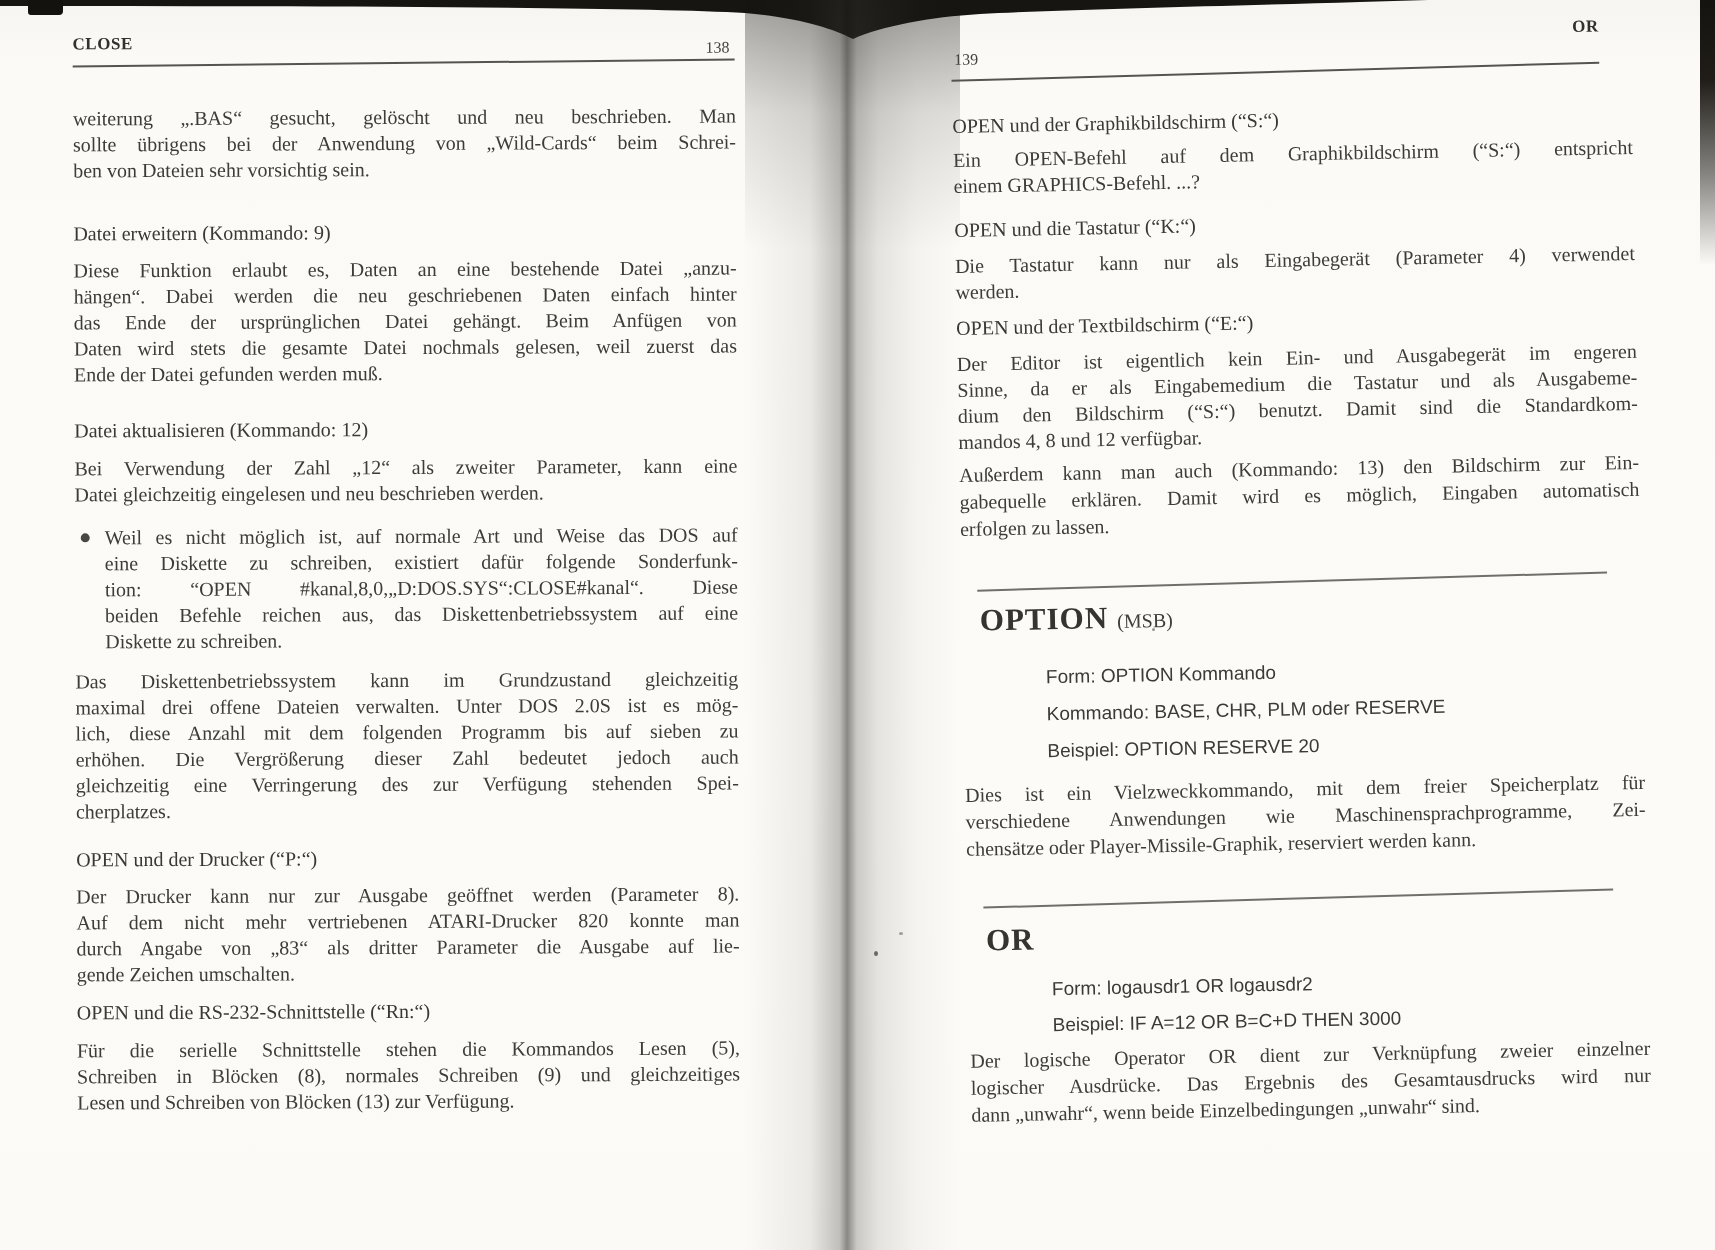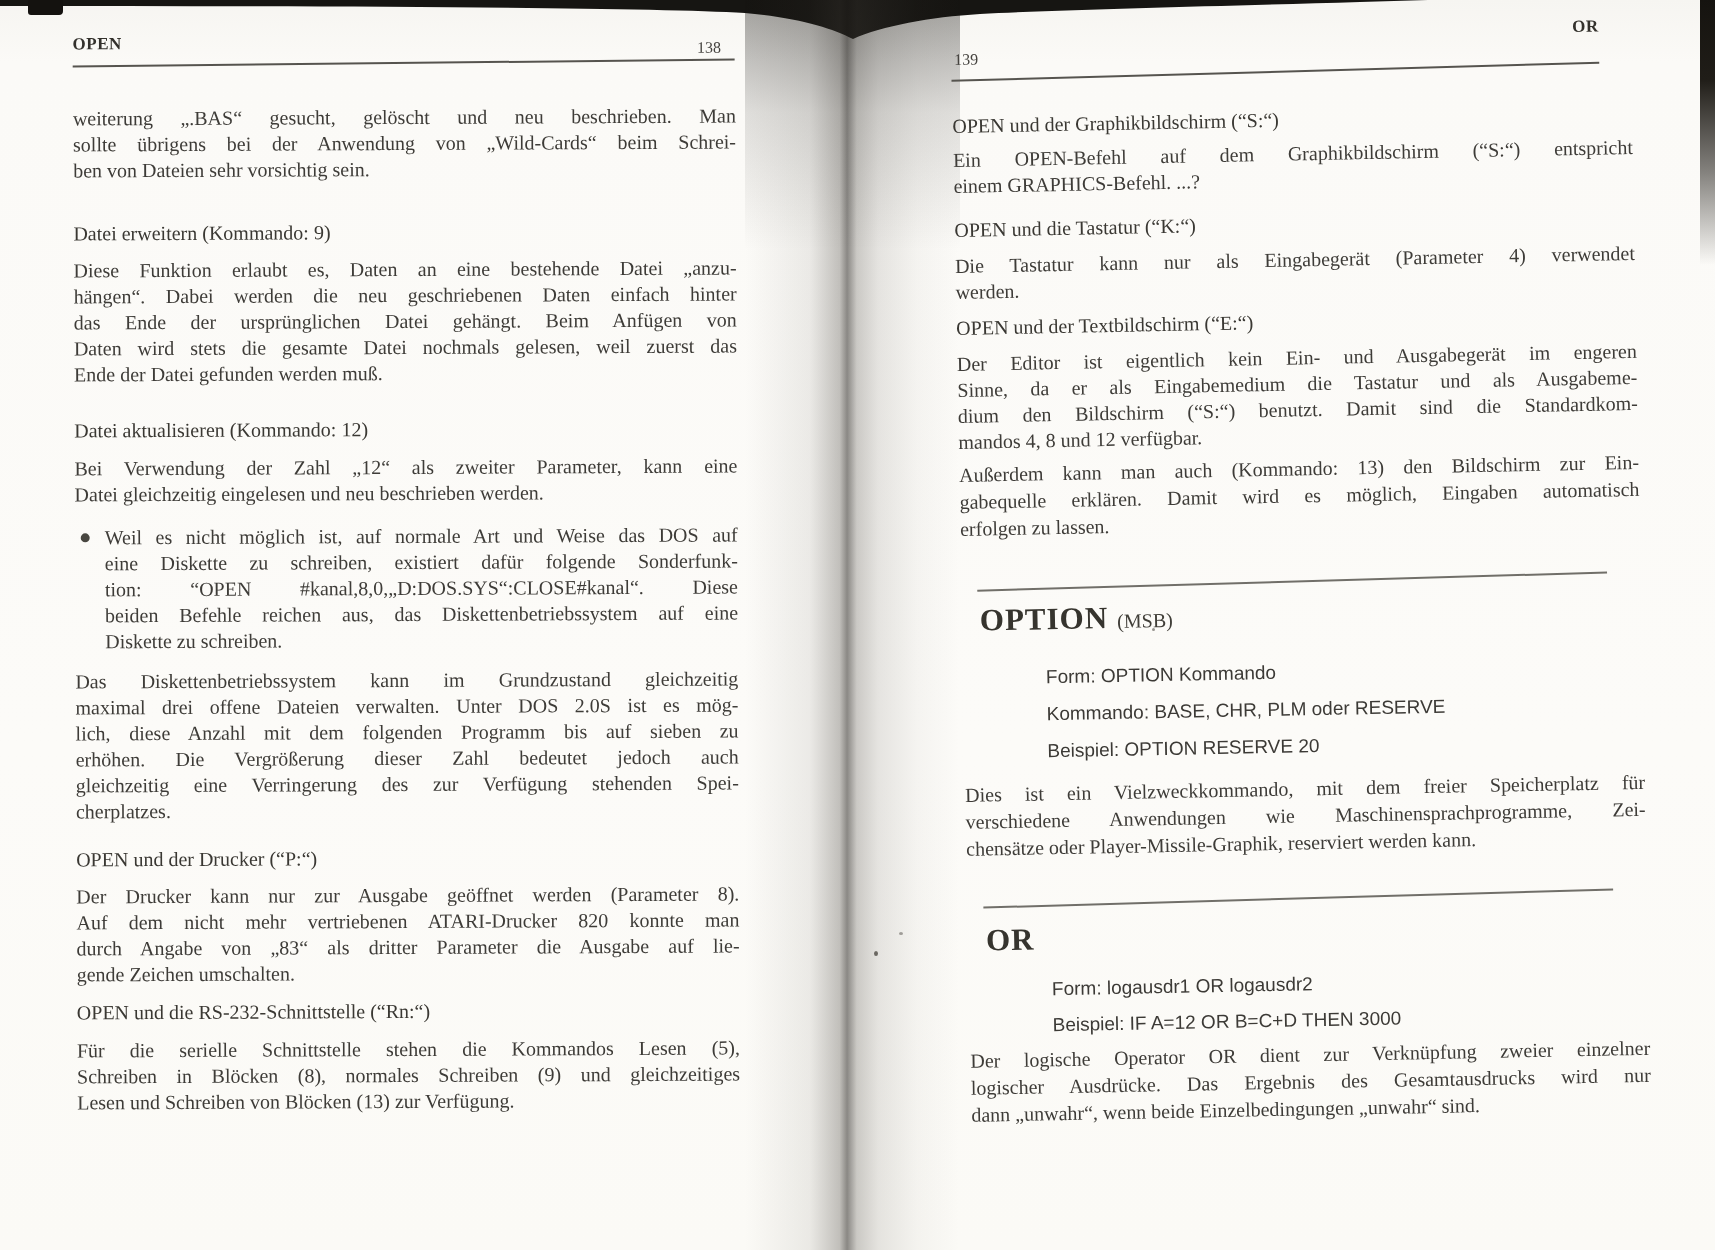--- a/index.html
+++ b/index.html
@@ -58,22 +58,22 @@
     <path d="M0,0 H1428 L1360,2 C1230,6 1080,9 980,14 C930,17 882,26 853,39 C831,28 800,18 745,13 C640,7 300,6 0,6 Z" fill="#161512"></path>
   </svg>
   <div class="corner-mark"></div>
   <div class="fore-edge"></div>
   <div class="gutter"></div>
   <div class="speck" style="left:874px;top:951px;width:4px;height:5px;"></div>
   <div class="speck" style="left:899px;top:932px;width:4px;height:3px;opacity:.6;"></div>
   <div class="speck" style="left:1152px;top:628px;width:3px;height:3px;opacity:.7;"></div>
 
   <section class="left-page lp">
-    <span class="run-title" style="left:75px;top:33px;">OPEN</span>
-    <span class="pgnum" style="left:683px;top:40px;width:57px;text-align:center;">138</span>
+    <span class="run-title" style="left:75px;top:33px;">CLOSE</span>
+    <span class="pgnum" style="left:708px;top:40px;width:57px;text-align:left;">138</span>
     <div class="hrule" style="left:75px;top:62px;width:662px;transform:rotate(-0.35deg);"></div>
 
     <div class="blk" style="top:104px;">
         <div class="tline">weiterung „.BAS“ gesucht, gelöscht und neu beschrieben. Man</div>
         <div class="tline">sollte übrigens bei der Anwendung von „Wild-Cards“ beim Schrei-</div>
         <div class="tline">ben von Dateien sehr vorsichtig sein.</div>
       </div>
 
     <div class="hd" style="left:75px;top:219px;">Datei erweitern (Kommando: 9)</div>
     <div class="blk" style="top:256px;">

